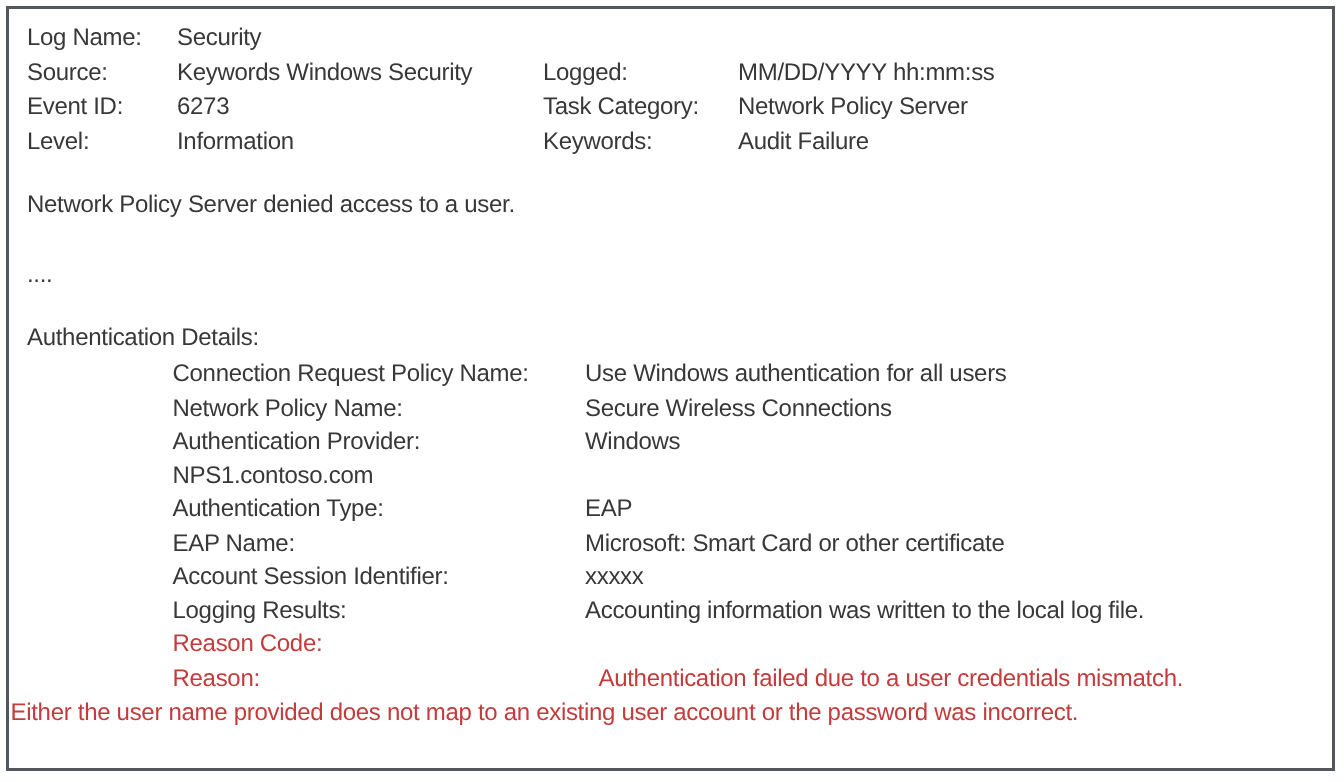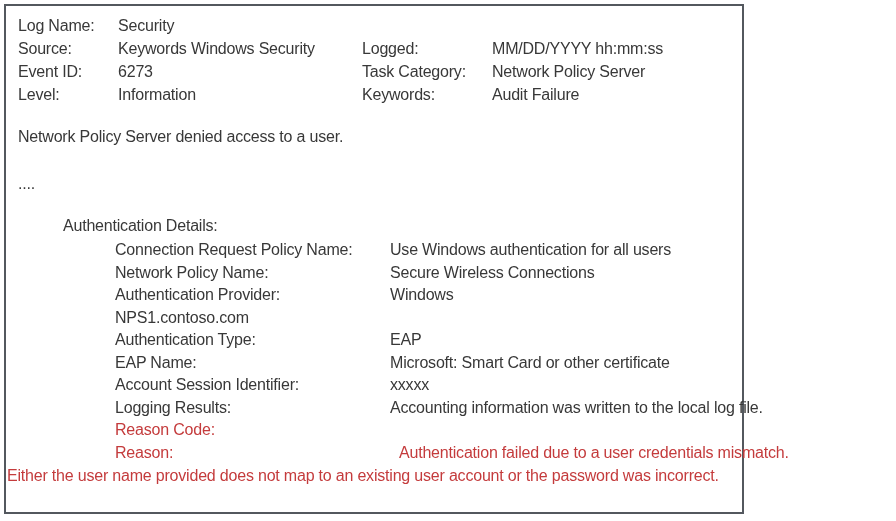--- a/index.html
+++ b/index.html
@@ -11,42 +11,42 @@
     font-family: "Liberation Sans", "DejaVu Sans", sans-serif;
     font-size: 16px;
     letter-spacing: -0.2px;
     color: var(--text, #383838);
     overflow: hidden;
   }
   .frame {
     position: absolute;
     left: 4px;
     top: 4px;
-    width: 740px;
+    width: 886px;
     height: 510px;
     border: 2px solid var(--border, #53585e);
     box-sizing: border-box;
     background: var(--background, #ffffff);
   }
   .content {
     padding: 8px 14px 0 12px;
   }
   p { margin: 0; }
   .header-grid {
     display: grid;
     grid-template-columns: 100px 244px 130px auto;
     line-height: 23px;
   }
   .header-grid span {
     white-space: nowrap;
     overflow: hidden;
   }
   .desc      { margin-top: 19px; line-height: 23px; }
   .ellipsis  { margin-top: 24px; line-height: 23px; }
-  .auth-heading { margin-top: 19px; line-height: 23px; margin-left: 45px; }
+  .auth-heading { margin-top: 19px; line-height: 23px; }
   .details {
     margin: 2px 0 0 97px;
     line-height: 22.5px;
   }
   .detail-row {
     display: grid;
     grid-template-columns: 275px auto;
   }
   .detail-row span { white-space: nowrap; }
   .red { color: var(--red, #c43b3c); }

